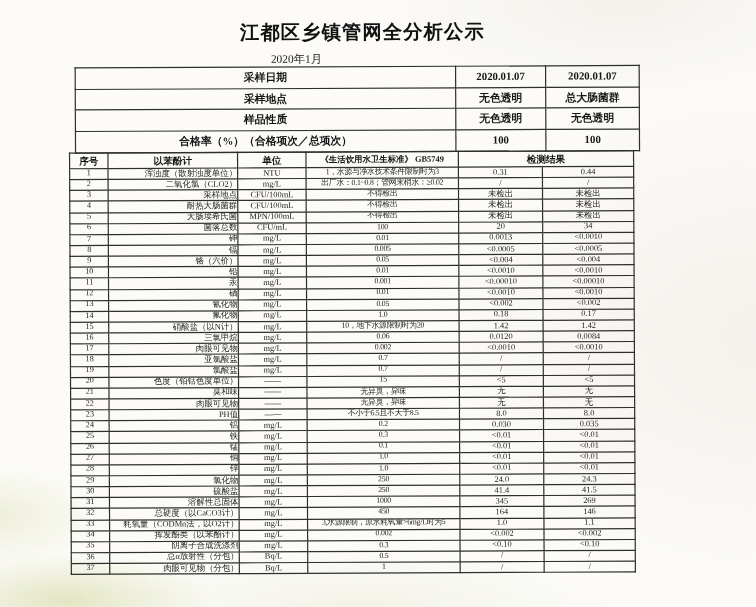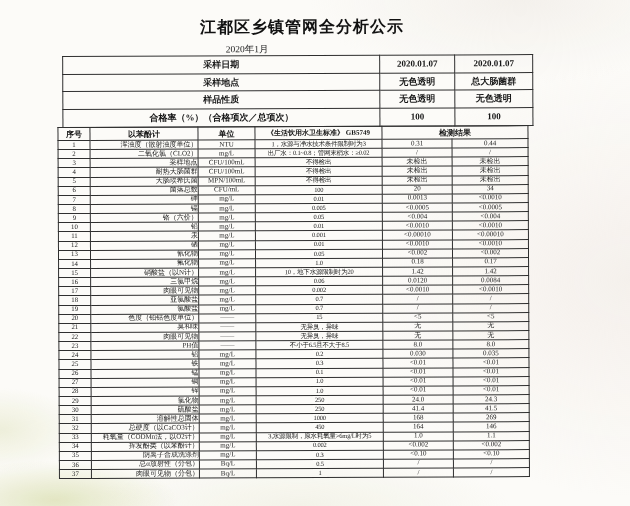--- a/index.html
+++ b/index.html
@@ -344,21 +344,21 @@
           <td class="c-unit">mg/L</td>
           <td class="c-std">250</td>
           <td class="c-r1">41.4</td>
           <td class="c-r2">41.5</td>
         </tr>
         <tr>
           <td class="c-idx">31</td>
           <td class="c-item">溶解性总固体</td>
           <td class="c-unit">mg/L</td>
           <td class="c-std">1000</td>
-          <td class="c-r1">168</td>
+          <td class="c-r1">345</td>
           <td class="c-r2">269</td>
         </tr>
         <tr>
           <td class="c-idx">32</td>
           <td class="c-item">总硬度（以CaCO3计）</td>
           <td class="c-unit">mg/L</td>
           <td class="c-std">450</td>
           <td class="c-r1">164</td>
           <td class="c-r2">146</td>
         </tr>

